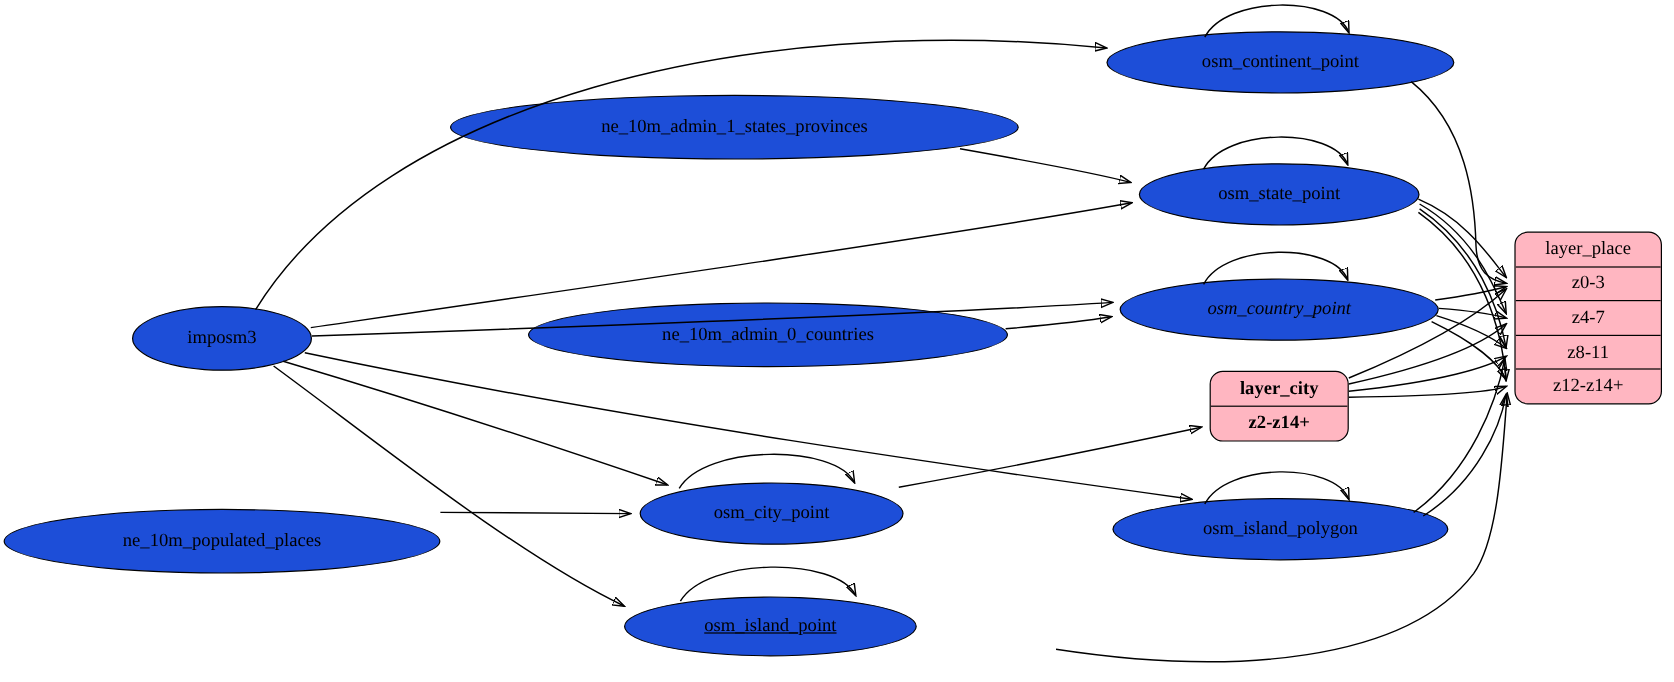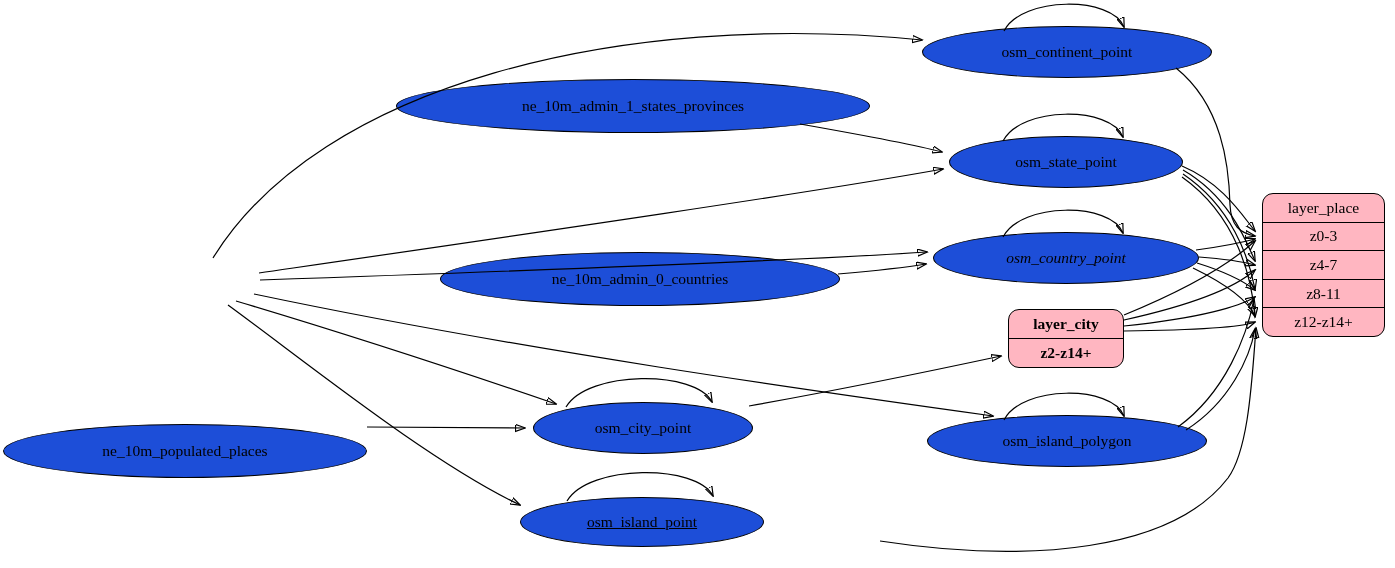--- a/index.html
+++ b/index.html
@@ -43,22 +43,25 @@
     pointer-events:none;
     z-index:3;
   }
   #edge-layer path{fill:none;stroke:#000;stroke-width:1.2;}
 </style>
 </head>
 <body>
 
 <div id="canvas">
 
+  <div class="node" style="left:110px;top:255px;width:150px;height:54px;">
+    <span>imposm3</span>
+  </div>
 
-  <div class="node" style="left:396px;top:79px;width:474px;height:54px;text-align:center;">
+  <div class="node" style="left:375px;top:79px;width:474px;height:54px;text-align:center;">
     <span>ne_10m_admin_1_states_provinces</span>
   </div>
 
   <div class="node" style="left:440px;top:252px;width:400px;height:54px;">
     <span>ne_10m_admin_0_countries</span>
   </div>
 
   <div class="node" style="left:3px;top:424px;width:364px;height:54px;">
     <span>ne_10m_populated_places</span>
   </div>

